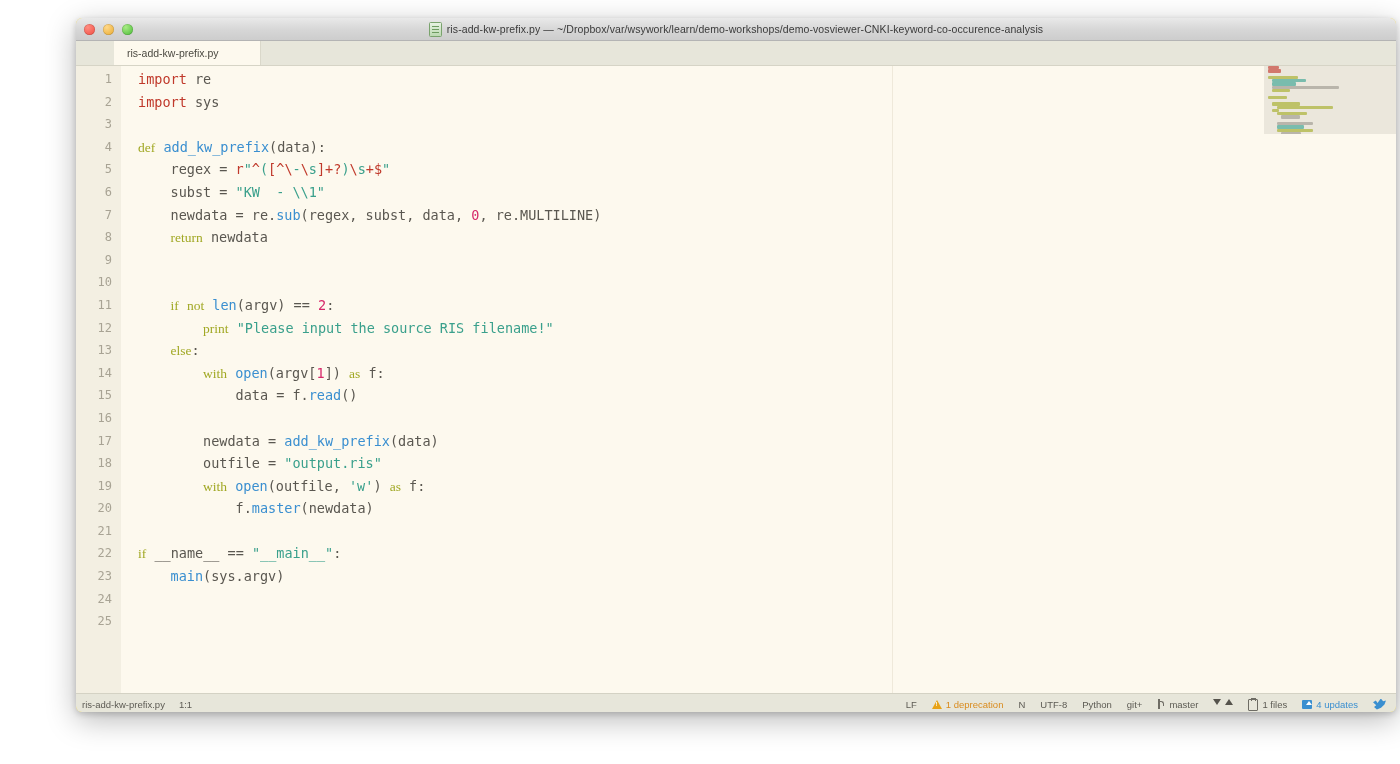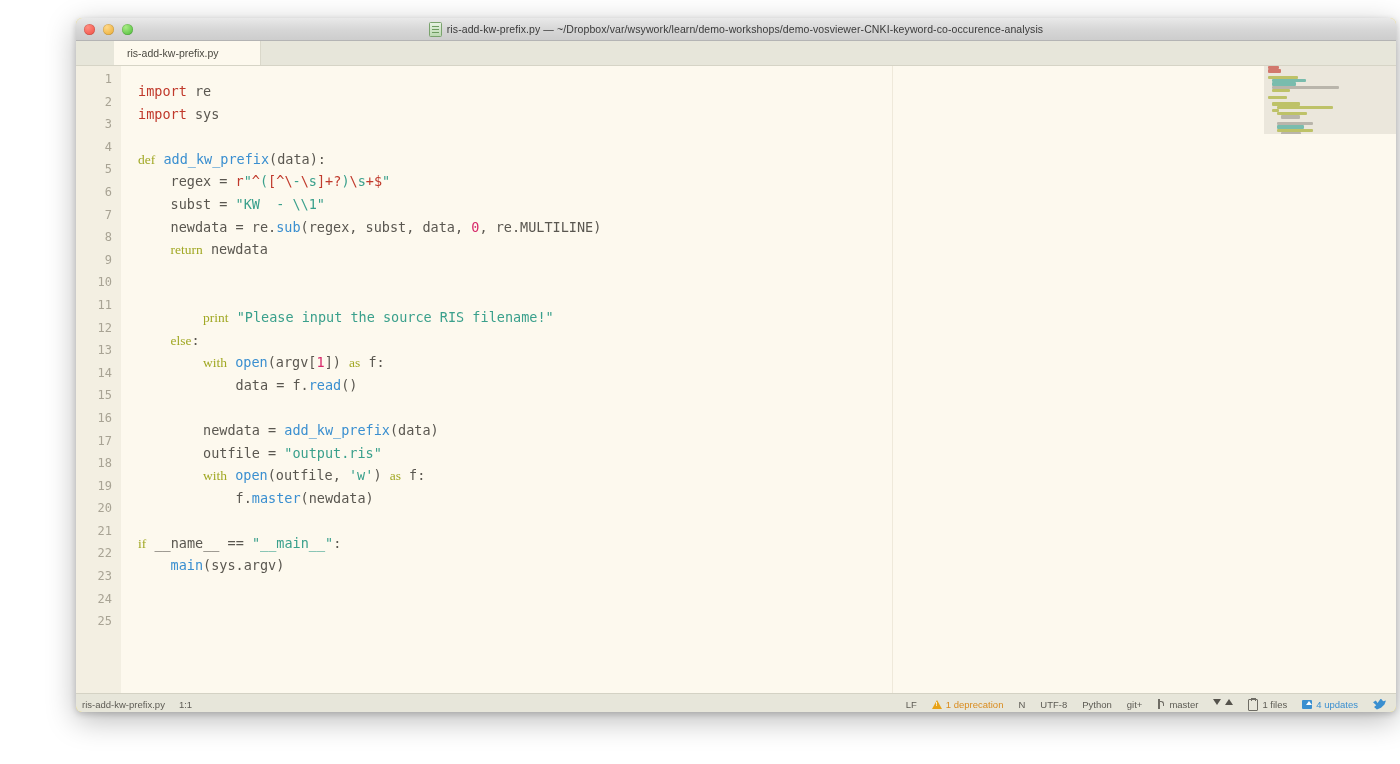--- a/index.html
+++ b/index.html
@@ -123,21 +123,21 @@
     padding-right: 9px;
     font-family: "DejaVu Sans Mono", monospace;
     font-size: 12px;
     color: #a8a394;
   }
 
   .code-area {
     position: relative;
     flex: 1;
     background: #fdf9ee;
-    padding-top: 14px;
+    padding-top: 2px;
     overflow: hidden;
   }
   .code-line {
     height: 22.6px;
     line-height: 22.6px;
     padding-left: 17px;
     font-family: "DejaVu Sans Mono", monospace;
     font-size: 13.5px;
     color: #5a5750;
     white-space: pre;
@@ -351,20 +351,21 @@
             <div class="code-line"><span class="imp">import</span> re</div>
             <div class="code-line"><span class="imp">import</span> sys</div>
             <div class="code-line">&nbsp;</div>
             <div class="code-line"><span class="kw">def</span> <span class="fn">add_kw_prefix</span>(data):</div>
             <div class="code-line">    regex = <span class="reg">r</span><span class="str">"</span><span class="reg">^</span><span class="str">(</span><span class="reg">[</span><span class="reg">^</span><span class="reg">\</span><span class="str">-</span><span class="reg">\</span><span class="str">s</span><span class="reg">]</span><span class="reg">+</span><span class="reg">?</span><span class="str">)</span><span class="reg">\</span><span class="str">s</span><span class="reg">+</span><span class="reg">$</span><span class="str">"</span></div>
             <div class="code-line">    subst = <span class="str">"KW  - \\1"</span></div>
             <div class="code-line">    newdata = re.<span class="fn">sub</span>(regex, subst, data, <span class="num">0</span>, re.MULTILINE)</div>
             <div class="code-line">    <span class="kw">return</span> newdata</div>
             <div class="code-line">&nbsp;</div>
             <div class="code-line">&nbsp;</div>
+            <div class="code-line">    <span class="kw">if</span> <span class="kw">not</span> <span class="fn">len</span>(argv) == <span class="num">2</span>:</div>
             <div class="code-line">        <span class="kw">print</span> <span class="str">"Please input the source RIS filename!"</span></div>
             <div class="code-line">    <span class="kw">else</span>:</div>
             <div class="code-line">        <span class="kw">with</span> <span class="fn">open</span>(argv[<span class="num">1</span>]) <span class="kw">as</span> f:</div>
             <div class="code-line">            data = f.<span class="fn">read</span>()</div>
             <div class="code-line">&nbsp;</div>
             <div class="code-line">        newdata = <span class="fn">add_kw_prefix</span>(data)</div>
             <div class="code-line">        outfile = <span class="str">"output.ris"</span></div>
             <div class="code-line">        <span class="kw">with</span> <span class="fn">open</span>(outfile, <span class="str">'w'</span>) <span class="kw">as</span> f:</div>
             <div class="code-line">            f.<span class="fn">master</span>(newdata)</div>
             <div class="code-line">&nbsp;</div>

